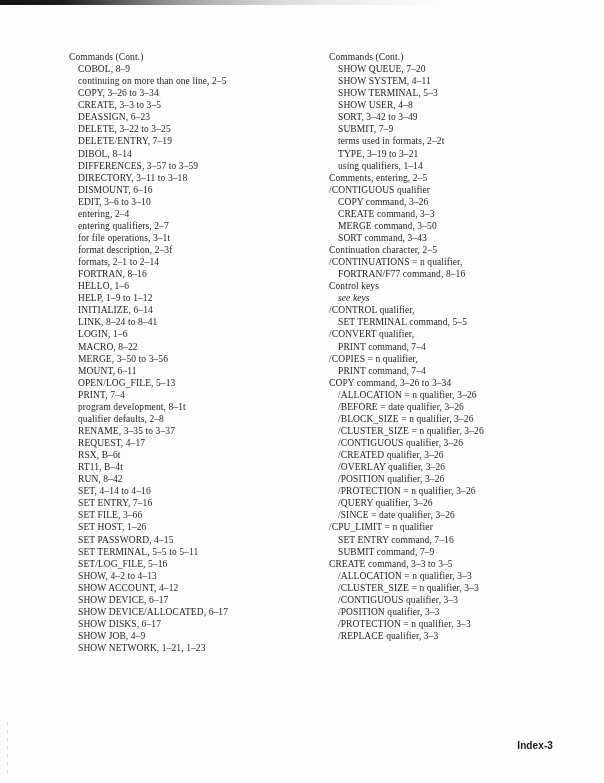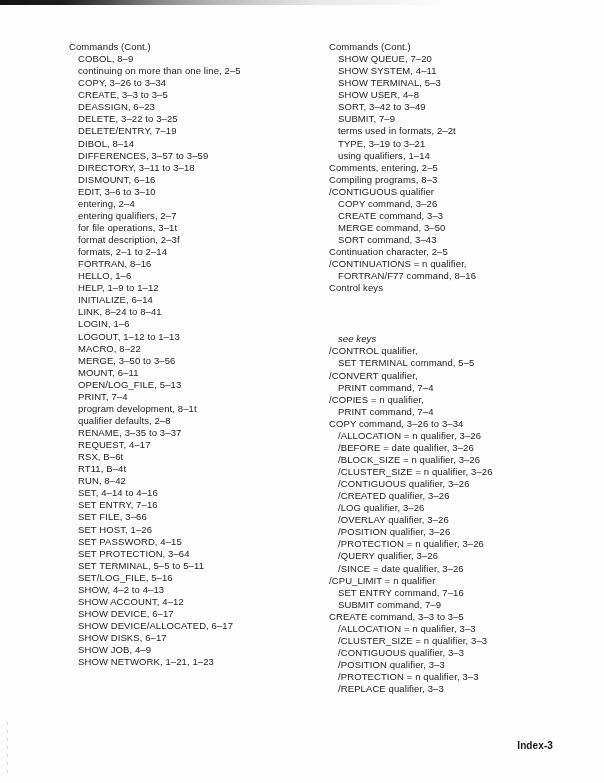--- a/index.html
+++ b/index.html
@@ -26,32 +26,33 @@
   }
   .scan-edge-left {
     position: absolute;
     left: 7px; top: 722px;
     width: 1px; height: 55px;
     background: repeating-linear-gradient(to bottom,
       #d8d8d8 0 3px, rgba(255,255,255,0) 3px 8px);
   }
   .index-column {
     position: absolute;
-    top: 41px;
+    top: 51px;
     width: 256px;
     font-size: 9.5px;
     line-height: 12.07px;
     color: #1c1c1c;
     letter-spacing: 0.1px;
     white-space: nowrap;
+    font-family: Liberation Serif, serif;
   }
   .col-left  { left: 69px; }
   .col-right { left: 329px; }
   .index-line.level-1 { padding-left: 9px; }
-  .index-line.italic { font-style: italic; margin-top: 39px; }
+  .index-line.italic { font-style: italic; }
   .page-number {
     position: absolute;
     top: 740px;
     right: 51px;
     font-size: 10px;
     font-weight: bold;
     color: #161616;
     letter-spacing: 0.1px;
     padding-left: 32px;
   }
@@ -81,39 +82,37 @@
       <div class="index-line level-1">entering qualifiers, 2–7</div>
       <div class="index-line level-1">for file operations, 3–1t</div>
       <div class="index-line level-1">format description, 2–3f</div>
       <div class="index-line level-1">formats, 2–1 to 2–14</div>
       <div class="index-line level-1">FORTRAN, 8–16</div>
       <div class="index-line level-1">HELLO, 1–6</div>
       <div class="index-line level-1">HELP, 1–9 to 1–12</div>
       <div class="index-line level-1">INITIALIZE, 6–14</div>
       <div class="index-line level-1">LINK, 8–24 to 8–41</div>
       <div class="index-line level-1">LOGIN, 1–6</div>
-      <div class="index-line level-1">LOGOUT, 1–12 to 1–13</div>
       <div class="index-line level-1">MACRO, 8–22</div>
       <div class="index-line level-1">MERGE, 3–50 to 3–56</div>
       <div class="index-line level-1">MOUNT, 6–11</div>
       <div class="index-line level-1">OPEN/LOG_FILE, 5–13</div>
       <div class="index-line level-1">PRINT, 7–4</div>
       <div class="index-line level-1">program development, 8–1t</div>
       <div class="index-line level-1">qualifier defaults, 2–8</div>
       <div class="index-line level-1">RENAME, 3–35 to 3–37</div>
       <div class="index-line level-1">REQUEST, 4–17</div>
       <div class="index-line level-1">RSX, B–6t</div>
       <div class="index-line level-1">RT11, B–4t</div>
       <div class="index-line level-1">RUN, 8–42</div>
       <div class="index-line level-1">SET, 4–14 to 4–16</div>
       <div class="index-line level-1">SET ENTRY, 7–16</div>
       <div class="index-line level-1">SET FILE, 3–66</div>
       <div class="index-line level-1">SET HOST, 1–26</div>
       <div class="index-line level-1">SET PASSWORD, 4–15</div>
-      <div class="index-line level-1">SET PROTECTION, 3–64</div>
       <div class="index-line level-1">SET TERMINAL, 5–5 to 5–11</div>
       <div class="index-line level-1">SET/LOG_FILE, 5–16</div>
       <div class="index-line level-1">SHOW, 4–2 to 4–13</div>
       <div class="index-line level-1">SHOW ACCOUNT, 4–12</div>
       <div class="index-line level-1">SHOW DEVICE, 6–17</div>
       <div class="index-line level-1">SHOW DEVICE/ALLOCATED, 6–17</div>
       <div class="index-line level-1">SHOW DISKS, 6–17</div>
       <div class="index-line level-1">SHOW JOB, 4–9</div>
       <div class="index-line level-1">SHOW NETWORK, 1–21, 1–23</div>
     </div>
@@ -123,21 +122,20 @@
       <div class="index-line level-1">SHOW QUEUE, 7–20</div>
       <div class="index-line level-1">SHOW SYSTEM, 4–11</div>
       <div class="index-line level-1">SHOW TERMINAL, 5–3</div>
       <div class="index-line level-1">SHOW USER, 4–8</div>
       <div class="index-line level-1">SORT, 3–42 to 3–49</div>
       <div class="index-line level-1">SUBMIT, 7–9</div>
       <div class="index-line level-1">terms used in formats, 2–2t</div>
       <div class="index-line level-1">TYPE, 3–19 to 3–21</div>
       <div class="index-line level-1">using qualifiers, 1–14</div>
       <div class="index-line level-0">Comments, entering, 2–5</div>
-      <div class="index-line level-0">Compiling programs, 8–3</div>
       <div class="index-line level-0">/CONTIGUOUS qualifier</div>
       <div class="index-line level-1">COPY command, 3–26</div>
       <div class="index-line level-1">CREATE command, 3–3</div>
       <div class="index-line level-1">MERGE command, 3–50</div>
       <div class="index-line level-1">SORT command, 3–43</div>
       <div class="index-line level-0">Continuation character, 2–5</div>
       <div class="index-line level-0">/CONTINUATIONS = n qualifier,</div>
       <div class="index-line level-1">FORTRAN/F77 command, 8–16</div>
       <div class="index-line level-0">Control keys</div>
       <div class="index-line level-1 italic">see keys</div>
@@ -147,21 +145,20 @@
       <div class="index-line level-1">PRINT command, 7–4</div>
       <div class="index-line level-0">/COPIES = n qualifier,</div>
       <div class="index-line level-1">PRINT command, 7–4</div>
       <div class="index-line level-0">COPY command, 3–26 to 3–34</div>
       <div class="index-line level-1">/ALLOCATION = n qualifier, 3–26</div>
       <div class="index-line level-1">/BEFORE = date qualifier, 3–26</div>
       <div class="index-line level-1">/BLOCK_SIZE = n qualifier, 3–26</div>
       <div class="index-line level-1">/CLUSTER_SIZE = n qualifier, 3–26</div>
       <div class="index-line level-1">/CONTIGUOUS qualifier, 3–26</div>
       <div class="index-line level-1">/CREATED qualifier, 3–26</div>
-      <div class="index-line level-1">/LOG qualifier, 3–26</div>
       <div class="index-line level-1">/OVERLAY qualifier, 3–26</div>
       <div class="index-line level-1">/POSITION qualifier, 3–26</div>
       <div class="index-line level-1">/PROTECTION = n qualifier, 3–26</div>
       <div class="index-line level-1">/QUERY qualifier, 3–26</div>
       <div class="index-line level-1">/SINCE = date qualifier, 3–26</div>
       <div class="index-line level-0">/CPU_LIMIT = n qualifier</div>
       <div class="index-line level-1">SET ENTRY command, 7–16</div>
       <div class="index-line level-1">SUBMIT command, 7–9</div>
       <div class="index-line level-0">CREATE command, 3–3 to 3–5</div>
       <div class="index-line level-1">/ALLOCATION = n qualifier, 3–3</div>

